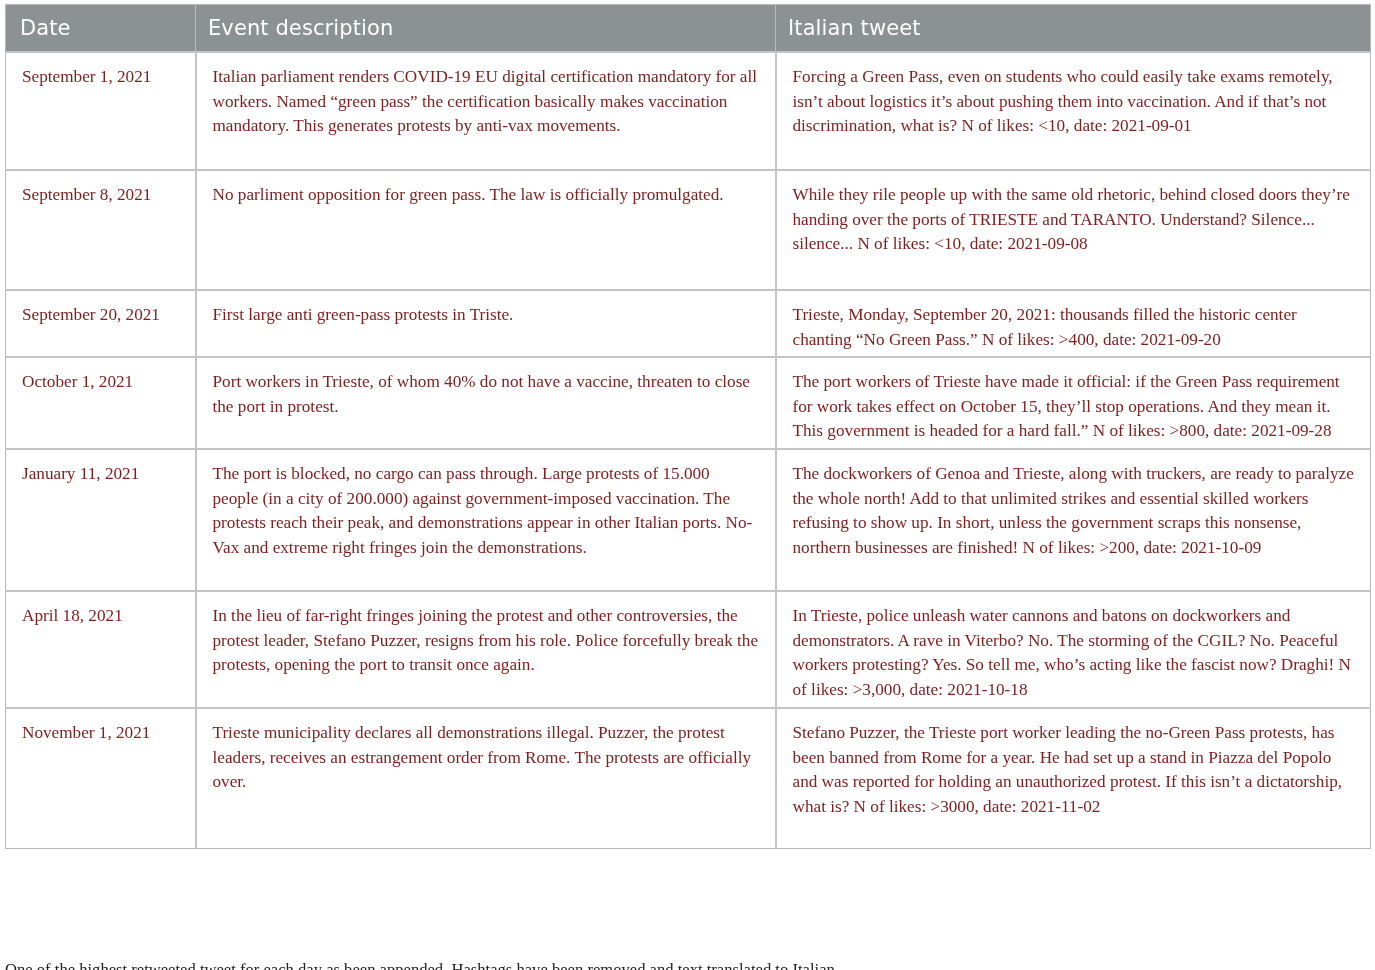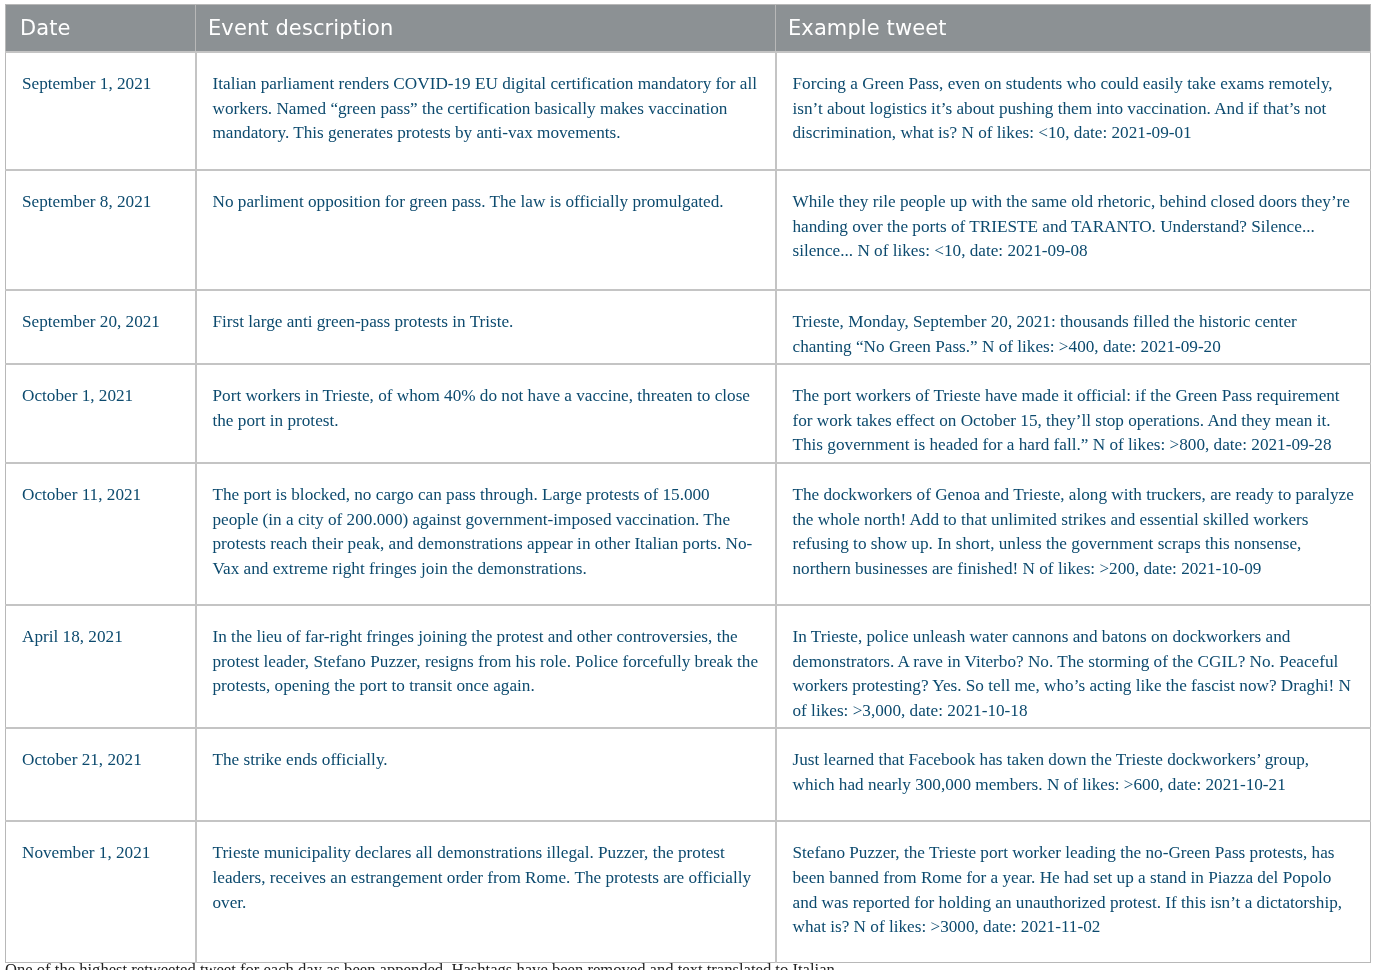--- a/index.html
+++ b/index.html
@@ -39,23 +39,23 @@
       height: 46px;
       border-right: 1px solid #b8b8b8;
       letter-spacing: 0.1px;
     }
     thead th:first-child { padding-left: 14px; }
     thead th:last-child { border-right: none; }
     tbody td {
       font-family: "Liberation Serif", serif;
       font-size: 17.2px;
       line-height: 24.6px;
-      color: #0c4a6e;
+      color: #7f1d1d;
       vertical-align: top;
-      padding: 19px 16px 4px 16px;
+      padding: 12px 16px 4px 16px;
       border-top: 2px solid #c4c4c4;
       border-right: 2px solid #c4c4c4;
       margin-top: 20px;
     }
     tbody td:last-child { border-right: none; }
     tbody td.date { padding-left: 16px; }
     .caption {
       position: absolute;
       left: 5px;
       top: 960px;
@@ -72,21 +72,21 @@
   <table>
     <colgroup>
       <col class="c-date">
       <col class="c-event">
       <col class="c-tweet">
     </colgroup>
     <thead>
       <tr>
         <th>Date</th>
         <th>Event description</th>
-        <th>Example tweet</th>
+        <th>Italian tweet</th>
       </tr>
     </thead>
     <tbody>
       <tr style="height:118px">
         <td class="date">September 1, 2021</td>
         <td>Italian parliament renders COVID-19 EU digital certification mandatory for all workers. Named “green pass” the certification basically makes vaccination mandatory. This generates protests by anti-vax movements.</td>
         <td>Forcing a Green Pass, even on students who could easily take exams remotely, isn’t about logistics it’s about pushing them into vaccination. And if that’s not discrimination, what is? N of likes: &lt;10, date: 2021-09-01</td>
       </tr>
       <tr style="height:120px">
         <td class="date">September 8, 2021</td>
@@ -97,33 +97,28 @@
         <td class="date">September 20, 2021</td>
         <td>First large anti green-pass protests in Triste.</td>
         <td>Trieste, Monday, September 20, 2021: thousands filled the historic center chanting “No Green Pass.” N of likes: &gt;400, date: 2021-09-20</td>
       </tr>
       <tr style="height:91px">
         <td class="date">October 1, 2021</td>
         <td>Port workers in Trieste, of whom 40% do not have a vaccine, threaten to close the port in protest.</td>
         <td>The port workers of Trieste have made it official: if the Green Pass requirement for work takes effect on October 15, they’ll stop operations. And they mean it. This government is headed for a hard fall.” N of likes: &gt;800, date: 2021-09-28</td>
       </tr>
       <tr style="height:142px">
-        <td class="date">October 11, 2021</td>
+        <td class="date">January 11, 2021</td>
         <td>The port is blocked, no cargo can pass through. Large protests of 15.000 people (in a city of 200.000) against government-imposed vaccination. The protests reach their peak, and demonstrations appear in other Italian ports. No-Vax and extreme right fringes join the demonstrations.</td>
         <td>The dockworkers of Genoa and Trieste, along with truckers, are ready to paralyze the whole north! Add to that unlimited strikes and essential skilled workers refusing to show up. In short, unless the government scraps this nonsense, northern businesses are finished! N of likes: &gt;200, date: 2021-10-09</td>
       </tr>
       <tr style="height:117px">
         <td class="date">April 18, 2021</td>
         <td>In the lieu of far-right fringes joining the protest and other controversies, the protest leader, Stefano Puzzer, resigns from his role. Police forcefully break the protests, opening the port to transit once again.</td>
         <td>In Trieste, police unleash water cannons and batons on dockworkers and demonstrators. A rave in Viterbo? No. The storming of the CGIL? No. Peaceful workers protesting? Yes. So tell me, who’s acting like the fascist now? Draghi! N of likes: &gt;3,000, date: 2021-10-18</td>
-      </tr>
-      <tr style="height:93px">
-        <td class="date">October 21, 2021</td>
-        <td>The strike ends officially.</td>
-        <td>Just learned that Facebook has taken down the Trieste dockworkers’ group, which had nearly 300,000 members. N of likes: &gt;600, date: 2021-10-21</td>
       </tr>
       <tr style="height:141px">
         <td class="date">November 1, 2021</td>
         <td>Trieste municipality declares all demonstrations illegal. Puzzer, the protest leaders, receives an estrangement order from Rome. The protests are officially over.</td>
         <td>Stefano Puzzer, the Trieste port worker leading the no-Green Pass protests, has been banned from Rome for a year. He had set up a stand in Piazza del Popolo and was reported for holding an unauthorized protest. If this isn’t a dictatorship, what is? N of likes: &gt;3000, date: 2021-11-02</td>
       </tr>
     </tbody>
   </table>
 </div>
 

